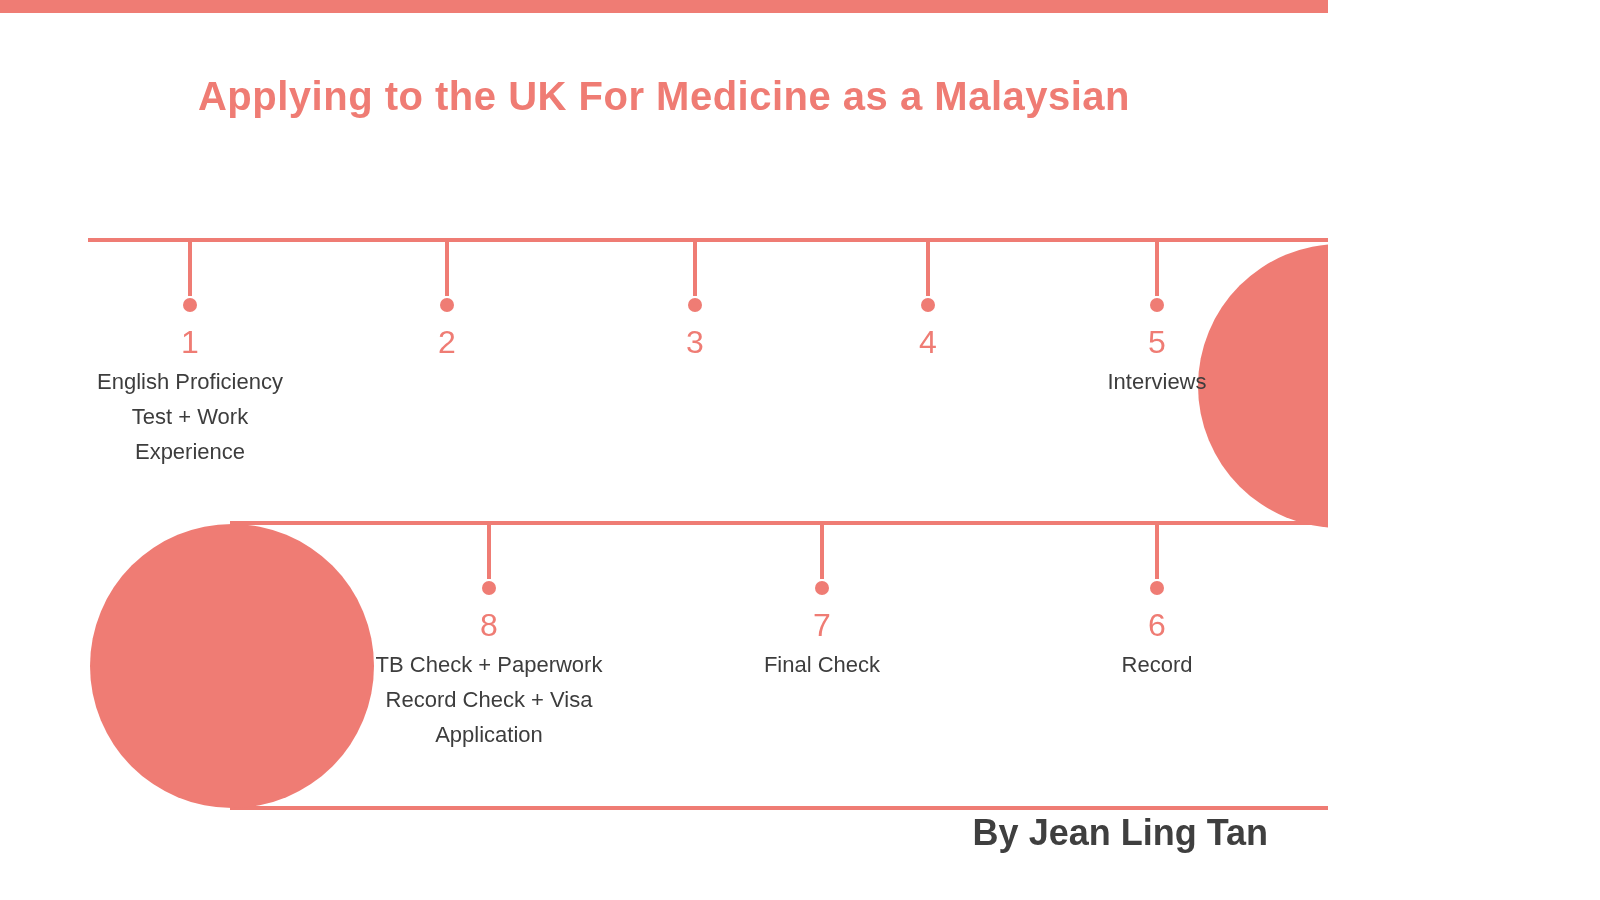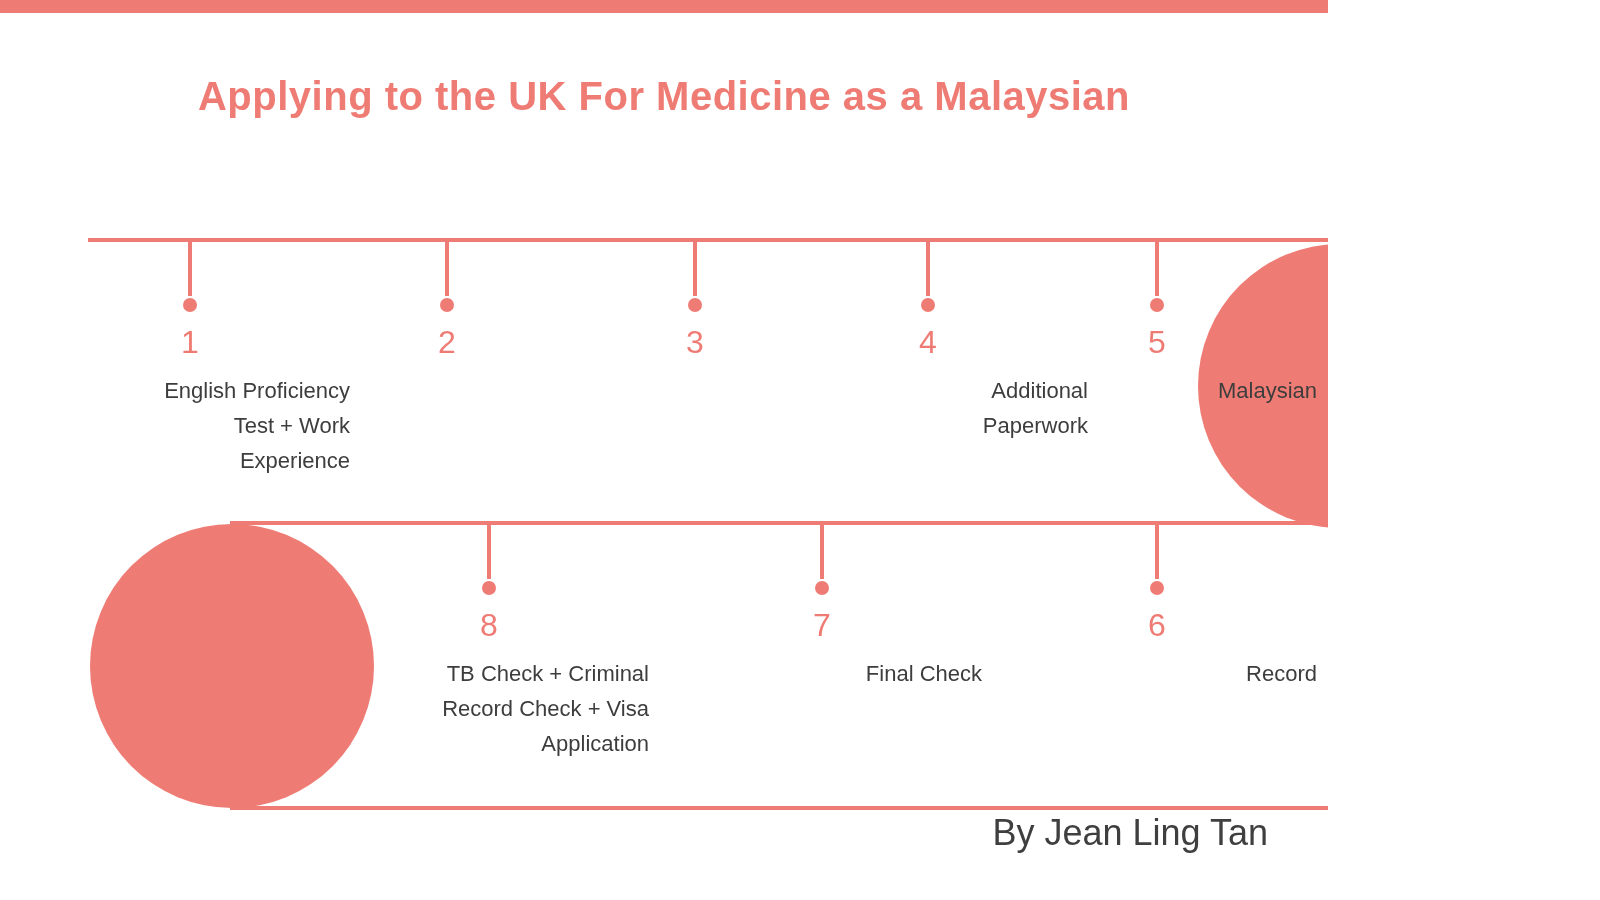--- a/index.html
+++ b/index.html
@@ -69,34 +69,33 @@
     border-radius: 50%;
     background: var(--accent);
     margin: 2px auto 0 auto;
   }
   .num {
     margin-top: 12px;
     font-size: 32px;
     color: var(--accent);
   }
   .label {
-    margin-top: 12px;
+    margin-top: 3px;
     font-size: 22px;
     line-height: 1.6;
     color: var(--text);
     white-space: pre-line;
-    text-align: right;
   }
   .credit {
     position: absolute;
     top: 812px;
     right: 60px;
     font-size: 36px;
     color: #3f3f3f;
-    font-weight: 400;
+    font-weight: 700;
   }
   .bottom-bar {
     position: absolute;
     top: 884px;
     left: 1380px;
     width: 220px;
     height: 14px;
     background: var(--accent);
   }
 </style>
@@ -136,36 +135,34 @@
   <div class="step" style="top:240px; left:695px;">
     <div class="tick"></div>
     <div class="dot"></div>
     <div class="num">3</div>
   </div>
 
   <div class="step" style="top:240px; left:928px;">
     <div class="tick"></div>
     <div class="dot"></div>
     <div class="num">4</div>
-    <div class="label">Additional
-Paperwork</div>
   </div>
 
   <div class="step" style="top:240px; left:1157px;">
     <div class="tick"></div>
     <div class="dot"></div>
     <div class="num">5</div>
-    <div class="label">Malaysian</div>
+    <div class="label">Interviews</div>
   </div>
 
   <div class="step" style="top:523px; left:489px;">
     <div class="tick"></div>
     <div class="dot"></div>
     <div class="num">8</div>
-    <div class="label">TB Check + Criminal
+    <div class="label">TB Check + Paperwork
 Record Check + Visa
 Application</div>
   </div>
 
   <div class="step" style="top:523px; left:822px;">
     <div class="tick"></div>
     <div class="dot"></div>
     <div class="num">7</div>
     <div class="label">Final Check</div>
   </div>

